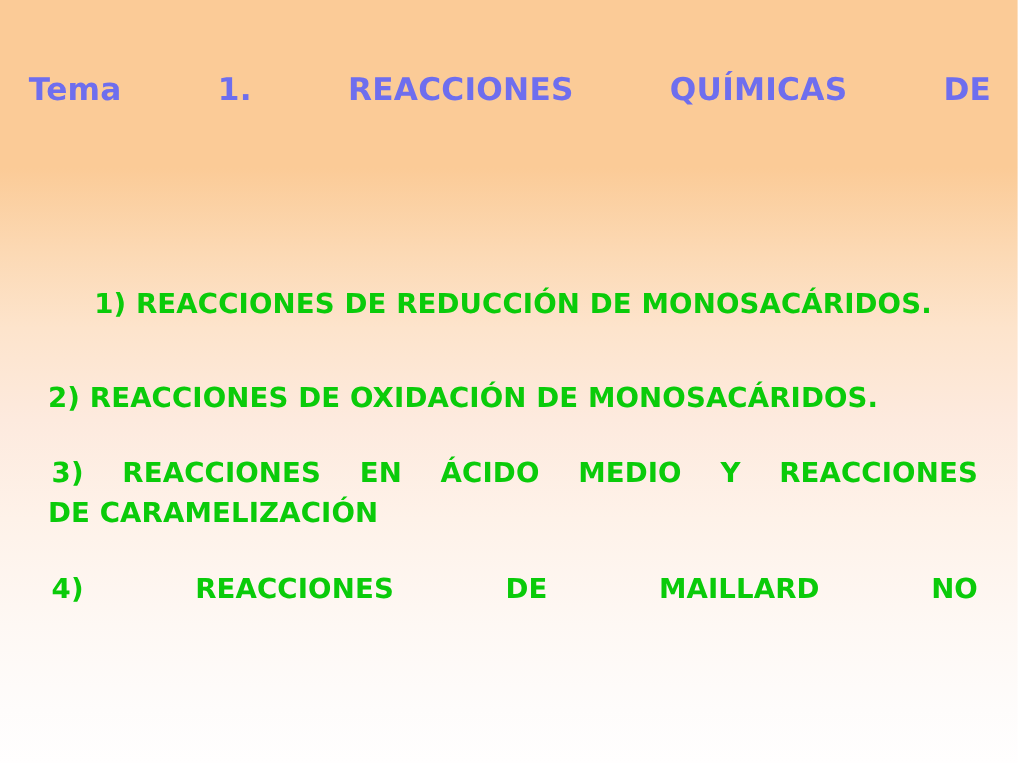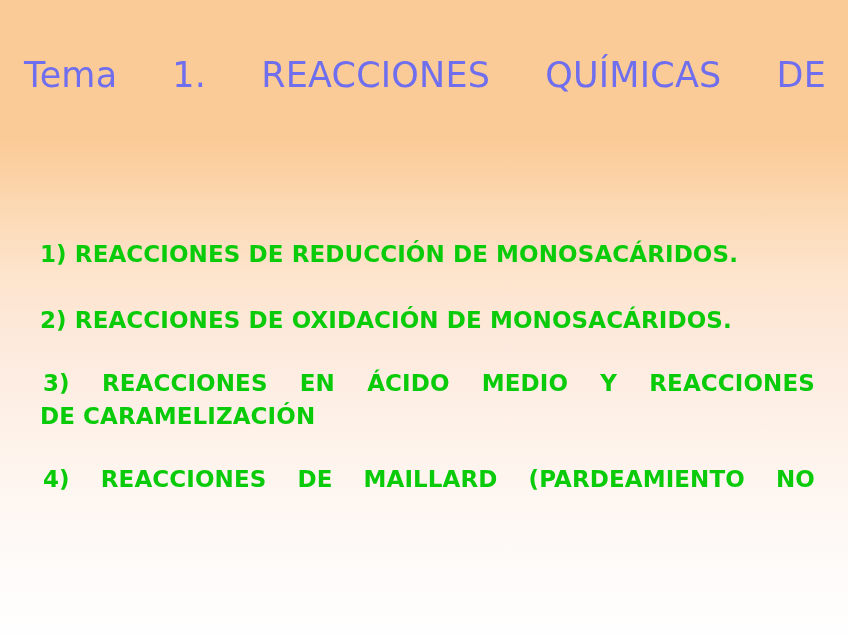--- a/index.html
+++ b/index.html
@@ -35,22 +35,22 @@
   
   #title-block {
     position: absolute;
     left: 24px;
     top: 52px;
     width: 802px;
   }
 
   .title-line {
     font-family: "DejaVu Sans", sans-serif;
-    font-size: 35px;
-    font-weight: normal;
+    font-size: 26px;
+    font-weight: bold;
     color: #6e6eee;
     line-height: 47px;
     letter-spacing: 0.2px;
     white-space: nowrap;
     margin: 0;
   }
 
   
   .title-line.justify {
     display: flex;
@@ -76,21 +76,21 @@
     font-weight: bold;
     line-height: 33px;
     letter-spacing: 0.1px;
   }
 
   .item + .item {
     margin-top: 0;
   }
 
   
-  .item-1 { margin-bottom: 33px; }
+  .item-1 { margin-bottom: 45px; text-align: center; }
   .item-2 { margin-bottom: 30px; }
   .item-3 { margin-bottom: 30px; }
 
   .line {
     white-space: nowrap;
   }
 
   
   .line.justify {
     display: flex;
@@ -145,20 +145,19 @@
       </div>
       <div class="line">DE CARAMELIZACIÓN</div>
     </div>
 
     <div class="item item-4">
       <div class="line justify indent">
         <span>4)</span>
         <span>REACCIONES</span>
         <span>DE</span>
         <span>MAILLARD</span>
-        <span>(PARDEAMIENTO</span>
         <span>NO</span>
       </div>
     </div>
 
   </div>
 
 </div>
 
 </body></html>

